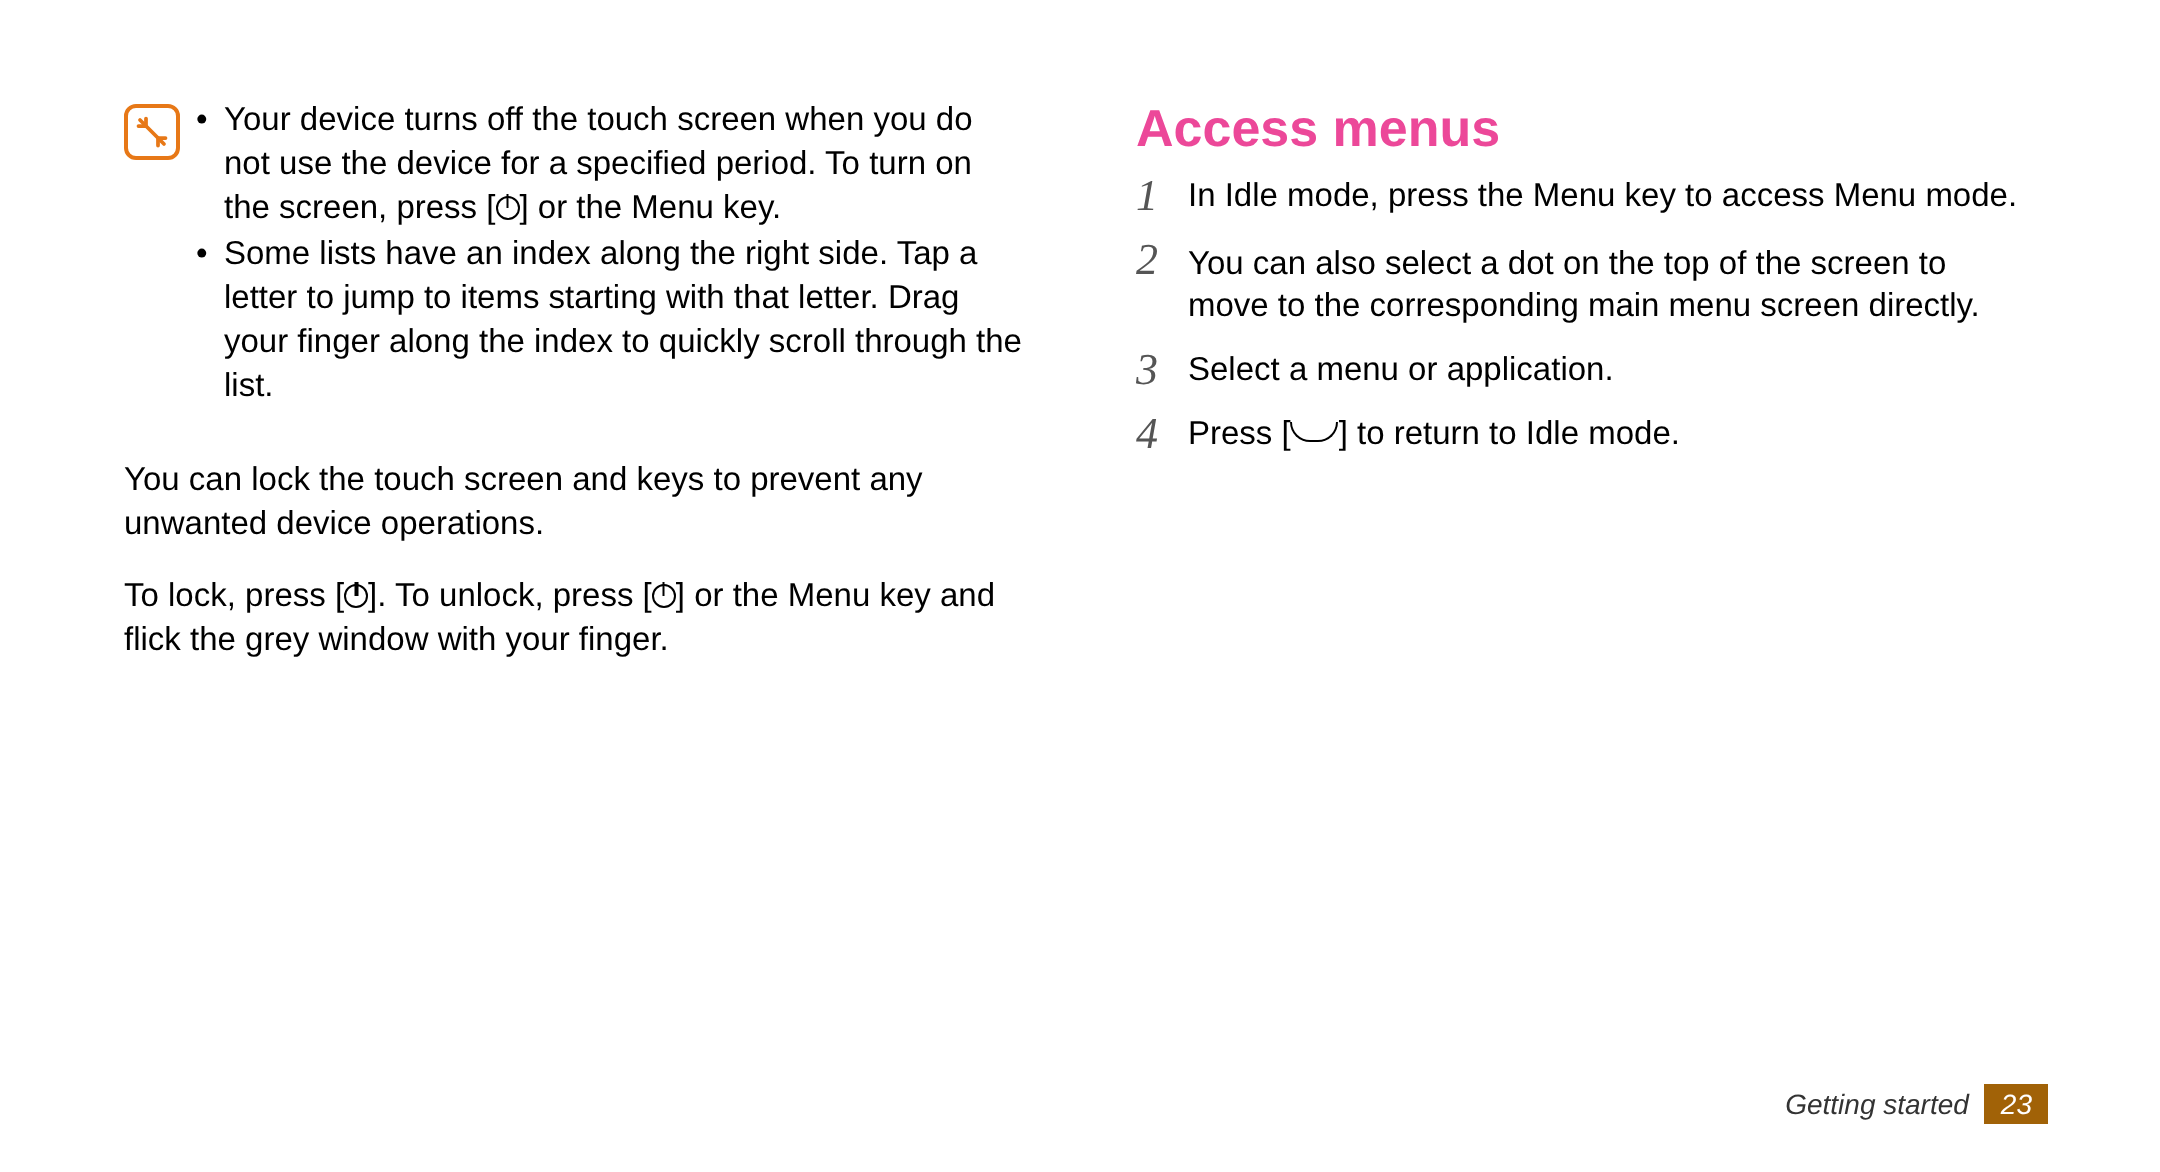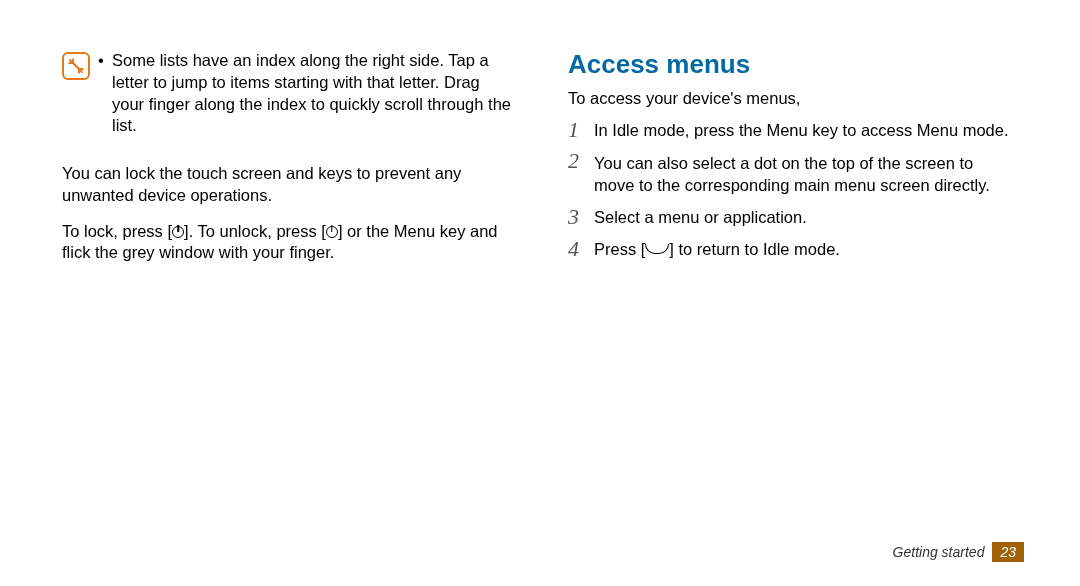--- a/index.html
+++ b/index.html
@@ -10,21 +10,21 @@
   .col-right { padding-left: 28px; }
 
   .note-box { display: flex; align-items: flex-start; margin-bottom: 24px; }
   .note-icon { width: 28px; height: 28px; border: 2px solid #e77817; border-radius: 6px; display: flex; align-items: center; justify-content: center; color: #e77817; font-weight: bold; font-size: 18px; margin-right: 8px; margin-top: 2px; flex-shrink: 0; }
   .note-icon svg { display: block; }
   .note-list { list-style: none; font-size: 16.5px; line-height: 1.32; }
   .note-list li { position: relative; padding-left: 14px; margin-bottom: 2px; }
   .note-list li::before { content: "•"; position: absolute; left: 0; top: 0; }
   .note-list .bold { font-weight: bold; }
 
-  h2.orange { color: #0369a1; font-size: 26px; font-weight: 700; line-height: 1.15; margin-bottom: 8px; }
+  h2.orange { color: #ec4899; font-size: 26px; font-weight: 700; line-height: 1.15; margin-bottom: 8px; }
   p.body { font-size: 16.5px; line-height: 1.32; margin-bottom: 14px; }
 
   .steps { list-style: none; counter-reset: step; }
   .steps li { display: flex; align-items: flex-start; margin-bottom: 10px; font-size: 16.5px; line-height: 1.32; }
   .step-num { font-style: italic; font-family: Georgia, "Times New Roman", serif; font-size: 22px; color: #555; width: 26px; flex-shrink: 0; line-height: 1; margin-top: -1px; }
   .step-text { flex: 1; }
   .step-sub { display: block; margin-top: 2px; }
   .power-glyph { display: inline-block; width: 12px; height: 12px; border: 1.5px solid #000; border-radius: 50%; position: relative; vertical-align: -1px; }
   .power-glyph::after { content: ""; position: absolute; width: 1.5px; height: 7px; background: #000; top: -2px; left: 50%; transform: translateX(-50%); }
   .end-key { display: inline-block; width: 24px; height: 10px; border: 1.5px solid #000; border-radius: 0 0 10px 10px; border-top: none; vertical-align: 1px; }
@@ -43,34 +43,36 @@
     <div class="note-box">
       <div class="note-icon">
         <svg width="18" height="18" viewBox="0 0 24 24" fill="none" stroke="#e77817" stroke-width="2.5" stroke-linecap="round">
           <path d="M4 4 L20 20"></path>
           <path d="M8 3 L8 8 L3 8"></path>
           <path d="M16 21 L16 16 L21 16"></path>
         </svg>
       </div>
       <ul class="note-list">
         <li>
+          <span>Your device turns off the touch screen when you do not use the device for a specified period. To turn on the screen, press [</span><span class="power-glyph"></span><span>] or the Menu key.</span>
+        </li>
+        <li>
           <span>Some lists have an index along the right side. Tap a letter to jump to items starting with that letter. Drag your finger along the index to quickly scroll through the list.</span>
         </li>
       </ul>
     </div>
 
     <p class="body">You can lock the touch screen and keys to prevent any unwanted device operations.</p>
     <p class="body">
       <span>To lock, press [</span><span class="power-glyph"></span><span>]. To unlock, press [</span><span class="power-glyph"></span><span>] or the Menu key and flick the grey window with your finger.</span>
     </p>
   </div>
 
   <div class="col col-right">
     <h2 class="orange">Access menus</h2>
-    <p class="body" style="margin-bottom:10px">To access your device's menus,</p>
 
     <ol class="steps">
       <li>
         <span class="step-num">1</span>
         <span class="step-text">In Idle mode, press the Menu key to access Menu mode.</span>
       </li>
       <li>
         <span class="step-num">2</span>
         <span class="step-text">
           <span class="step-sub">You can also select a dot on the top of the screen to move to the corresponding main menu screen directly.</span>

